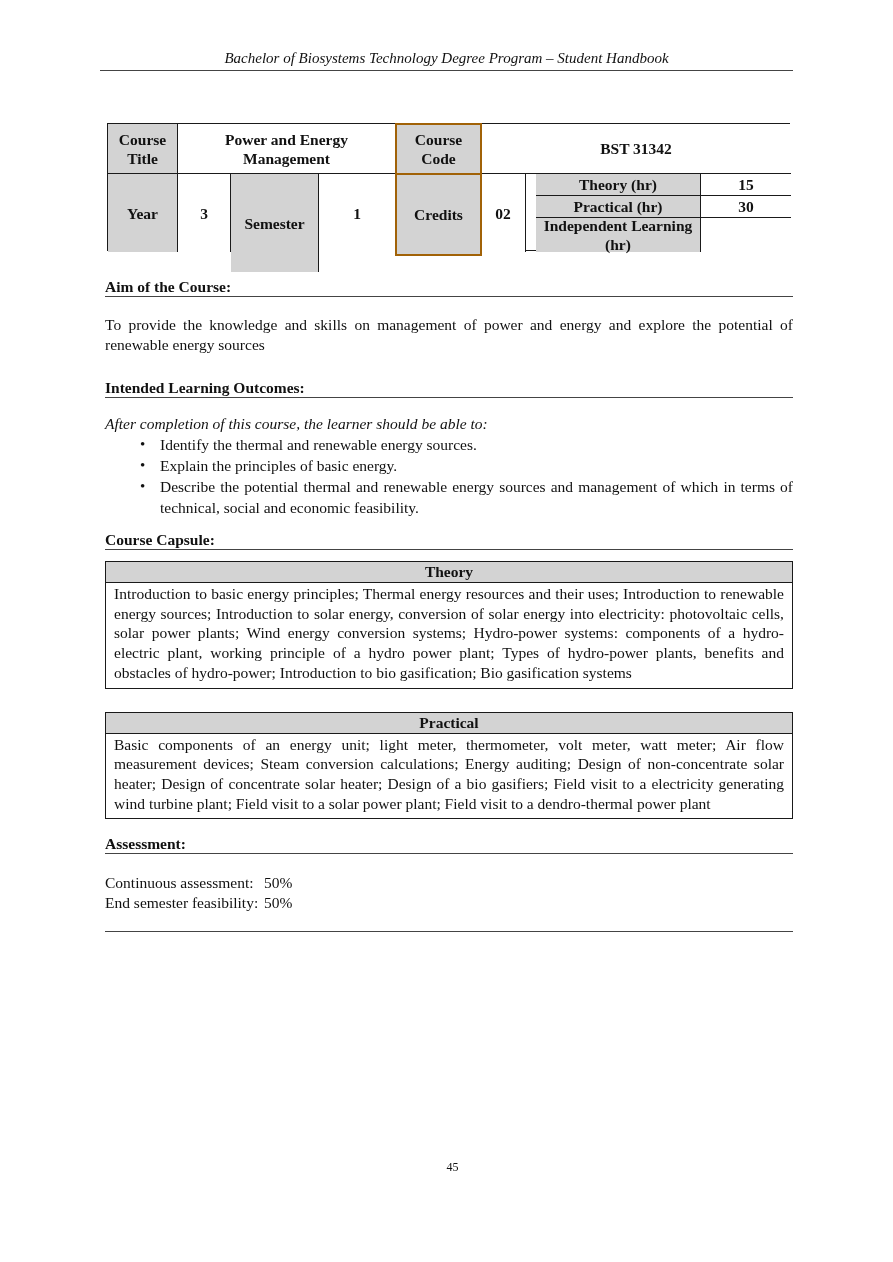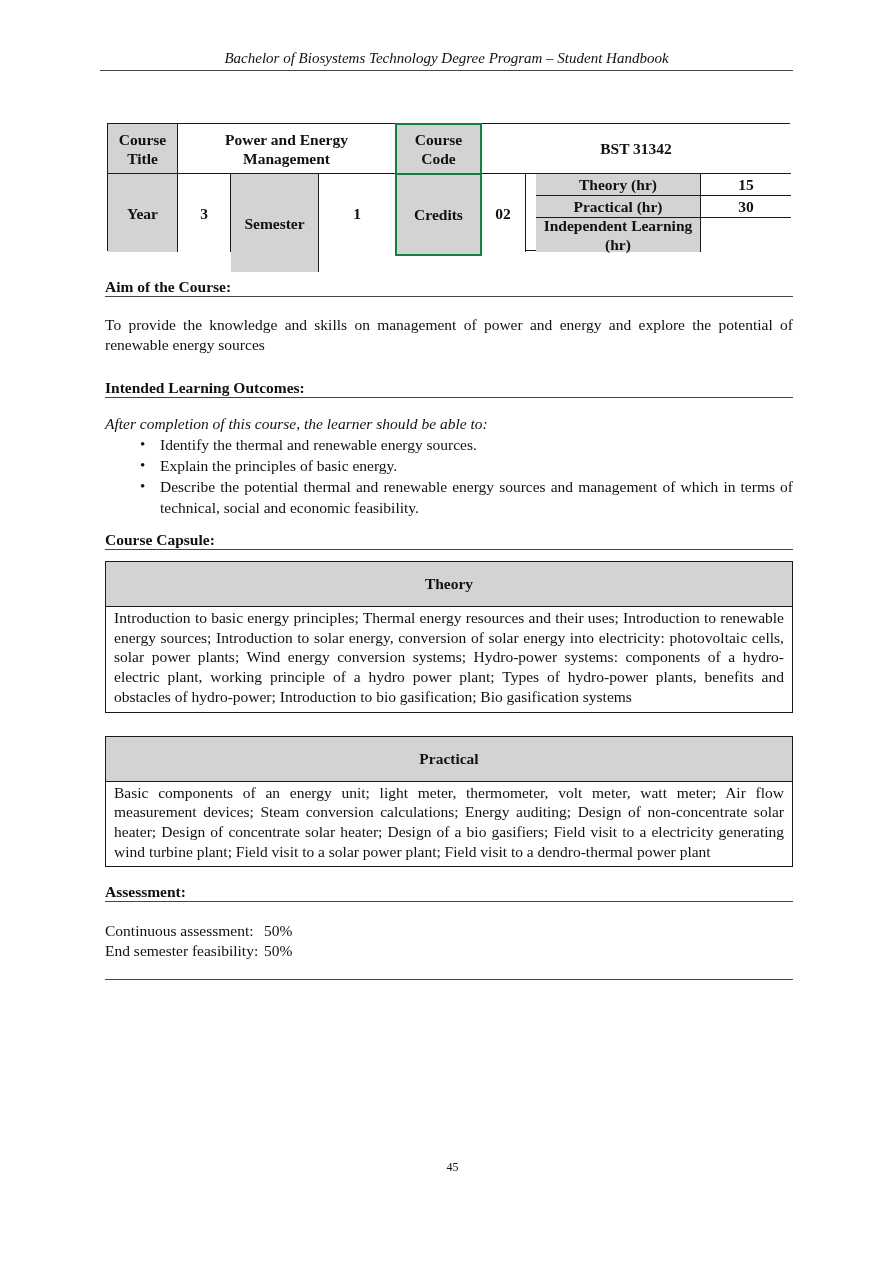--- a/index.html
+++ b/index.html
@@ -36,21 +36,21 @@
     display: flex; align-items: center; justify-content: center;
     text-align: center;
     font-weight: bold;
     line-height: 19px;
     border-right: 1px solid #1a1a1a;
     border-bottom: 1px solid #1a1a1a;
     background: #fff;
     padding: 0 4px;
   }
   .cell.gray { background: #d3d3d3; text-align: center; }
-  .cell.thick { border: 2px solid #15803d; z-index: 3; }
+  .cell.thick { border: 2px solid #a16207; z-index: 3; }
   .cell.no-right { border-right: none; }
   .cell.no-bottom { border-bottom: none; }
 
   
   .sec-heading {
     font-weight: bold;
     line-height: 19px;
     border-bottom: 1px solid #444;
     padding-bottom: 0px;
   }
@@ -71,21 +71,21 @@
   }
 
   
   .capsule-box { border: 1px solid #1a1a1a; }
   .capsule-box .box-title {
     background: #d3d3d3;
     border-bottom: 1px solid #1a1a1a;
     font-weight: bold;
     text-align: center;
     line-height: 20px;
-    padding: 12px 2px;
+    padding: 0 2px;
   }
   .capsule-box .box-body {
     padding: 1px 8px 5px 8px;
     text-align: justify;
     line-height: 19.7px;
   }
 
   
   .assess-row { line-height: 20px; }
   .assess-row .label { display: inline-block; width: 159px; }

